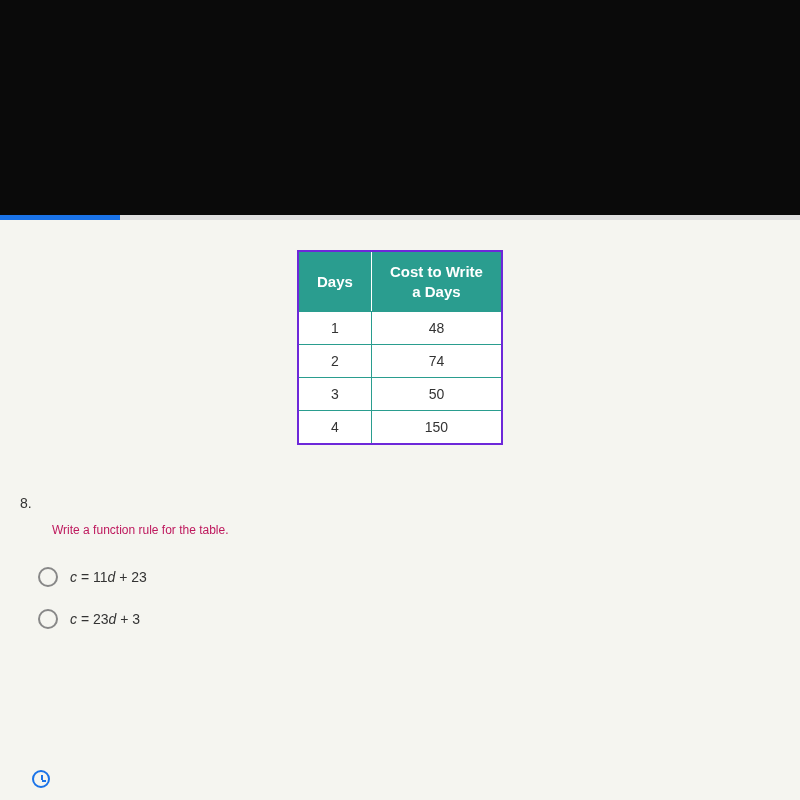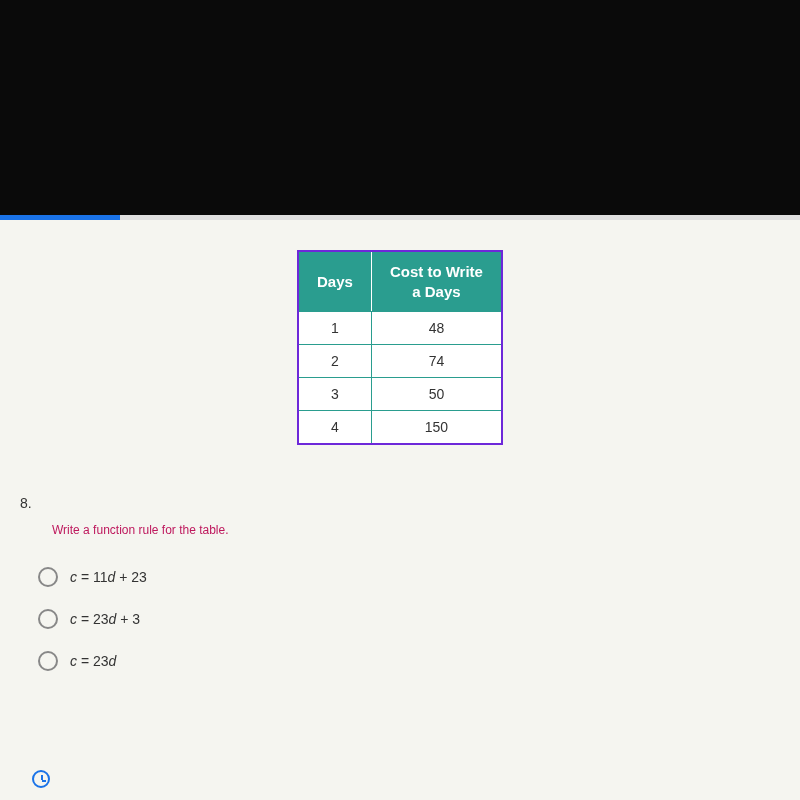--- a/index.html
+++ b/index.html
@@ -184,22 +184,16 @@
       <div class="option-text">
         <span class="italic">c</span><span> = 11</span><span class="italic">d</span><span> + 23</span>
       </div>
     </div>
     <div class="option">
       <div class="radio-circle"></div>
       <div class="option-text">
         <span class="italic">c</span><span> = 23</span><span class="italic">d</span><span> + 3</span>
       </div>
     </div>
-    <div class="option">
-      <div class="radio-circle"></div>
-      <div class="option-text">
-        <span class="italic">c</span><span> = 23</span><span class="italic">d</span><span></span>
-      </div>
-    </div>
   </div>
 
   <div class="clock-icon"></div>
 </div>
 
 </body></html>

